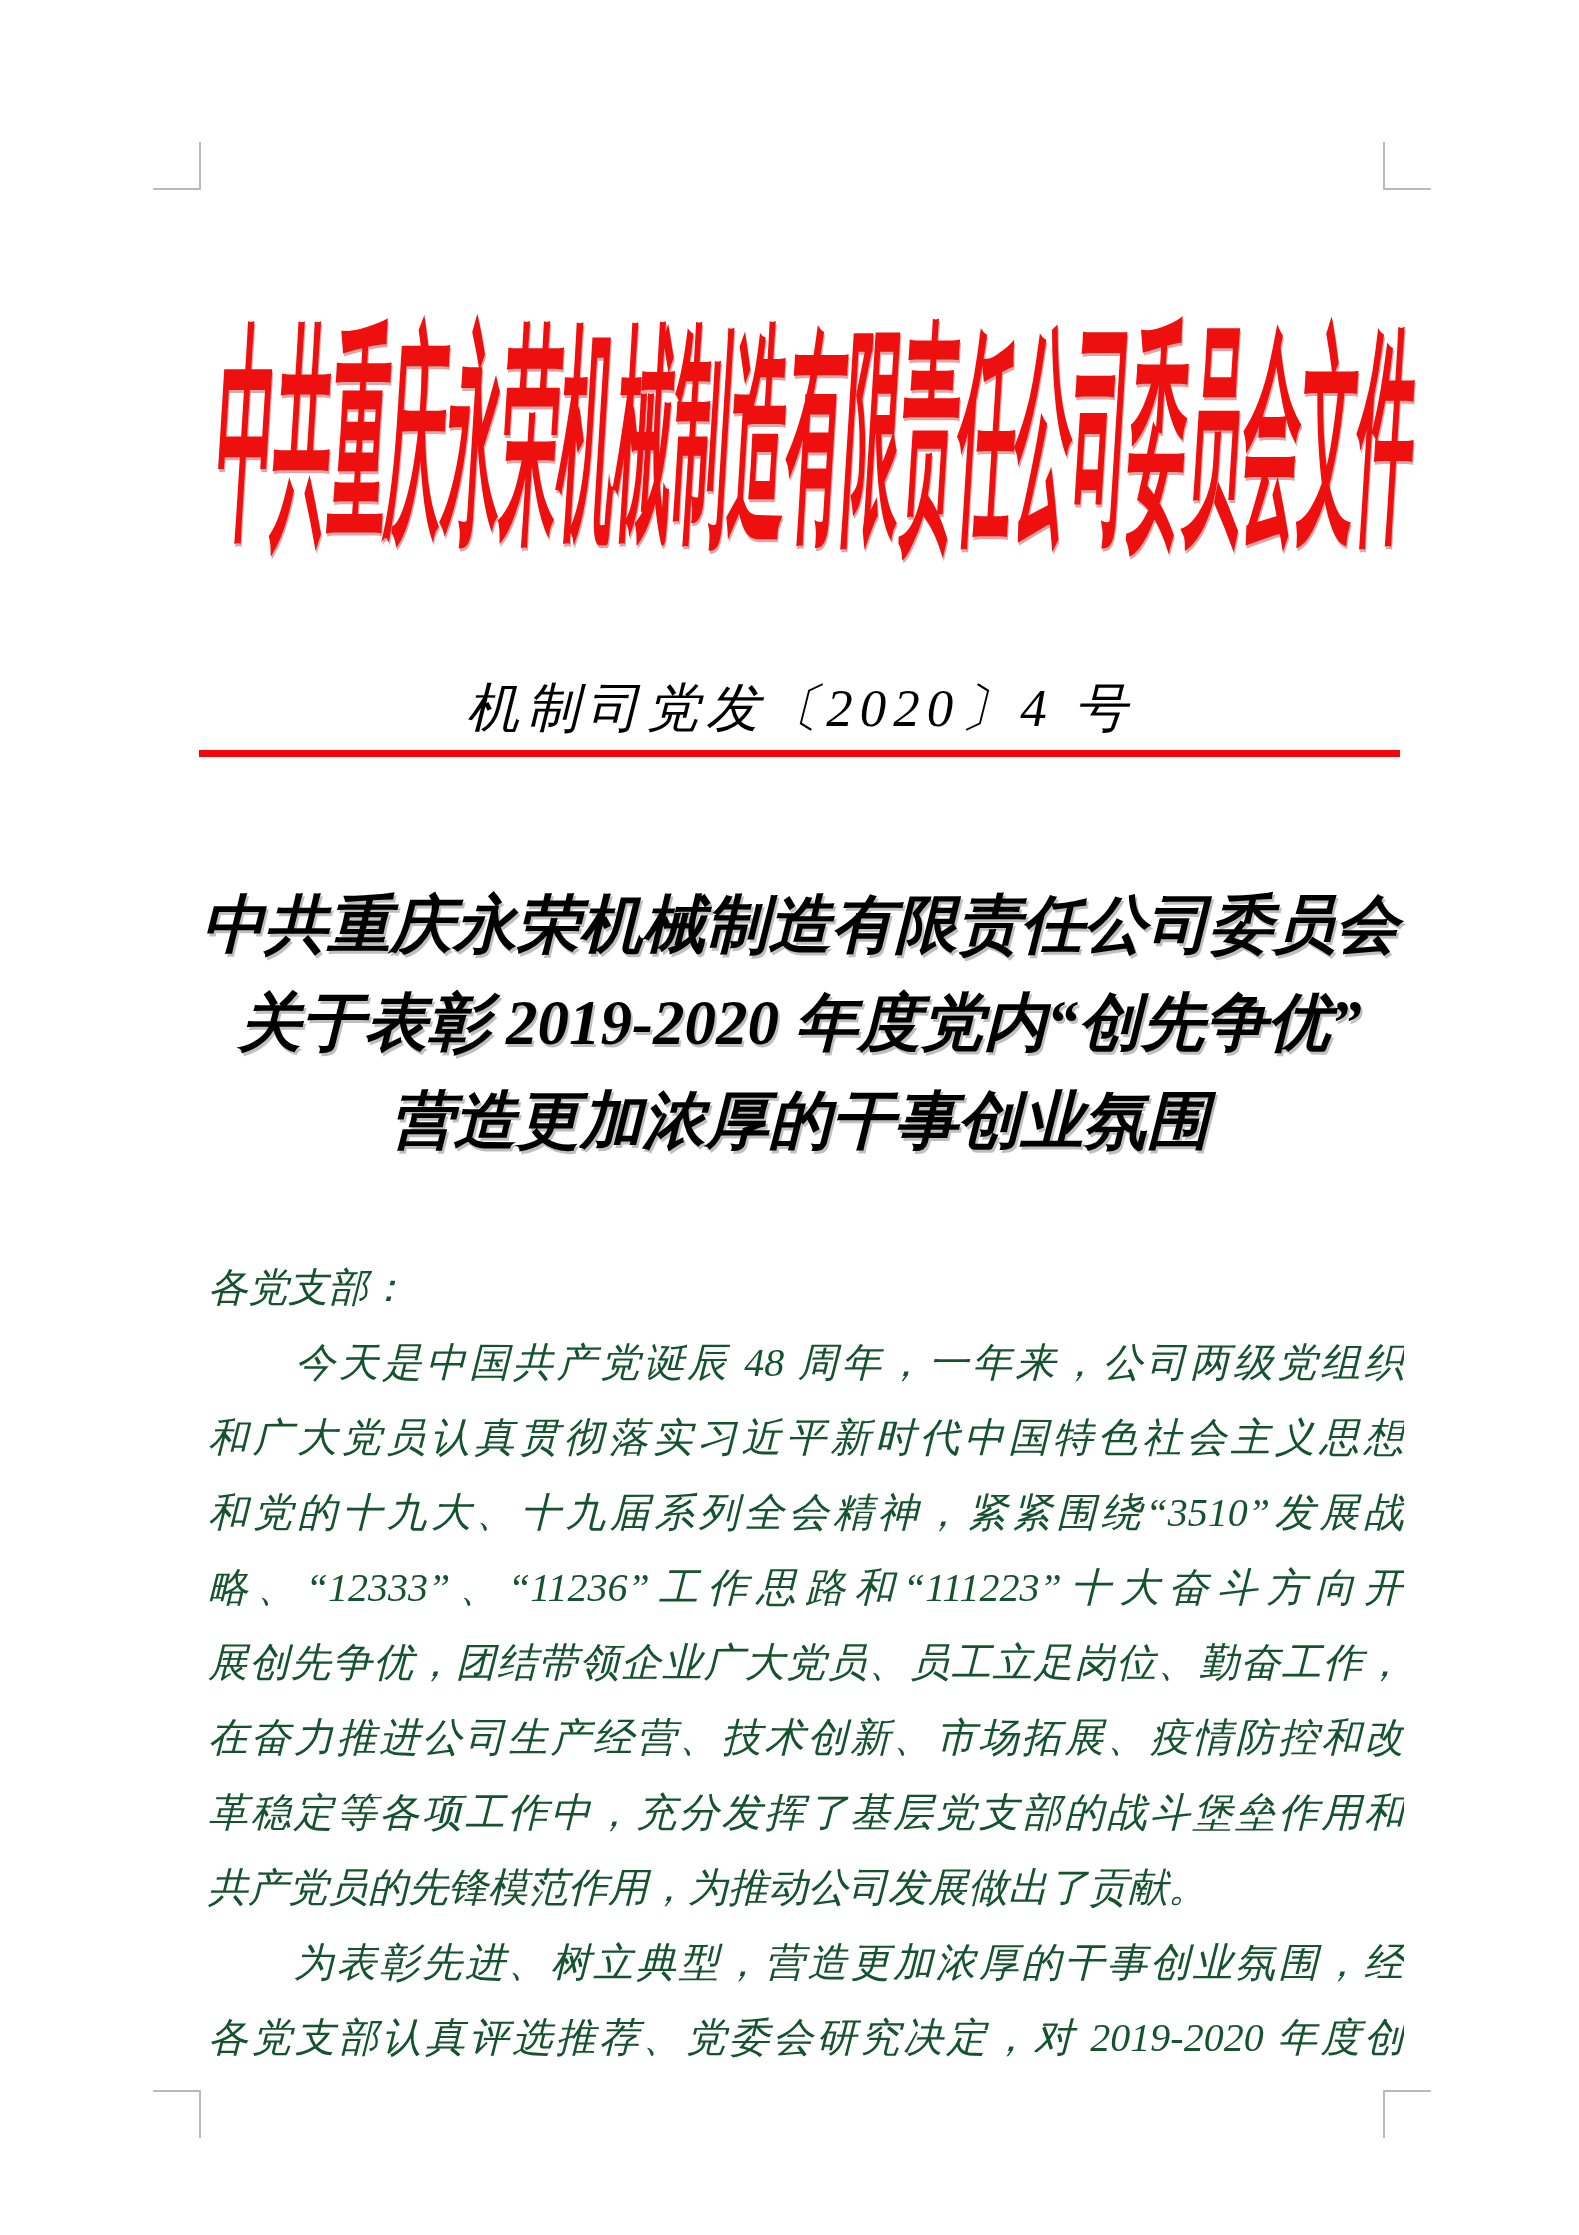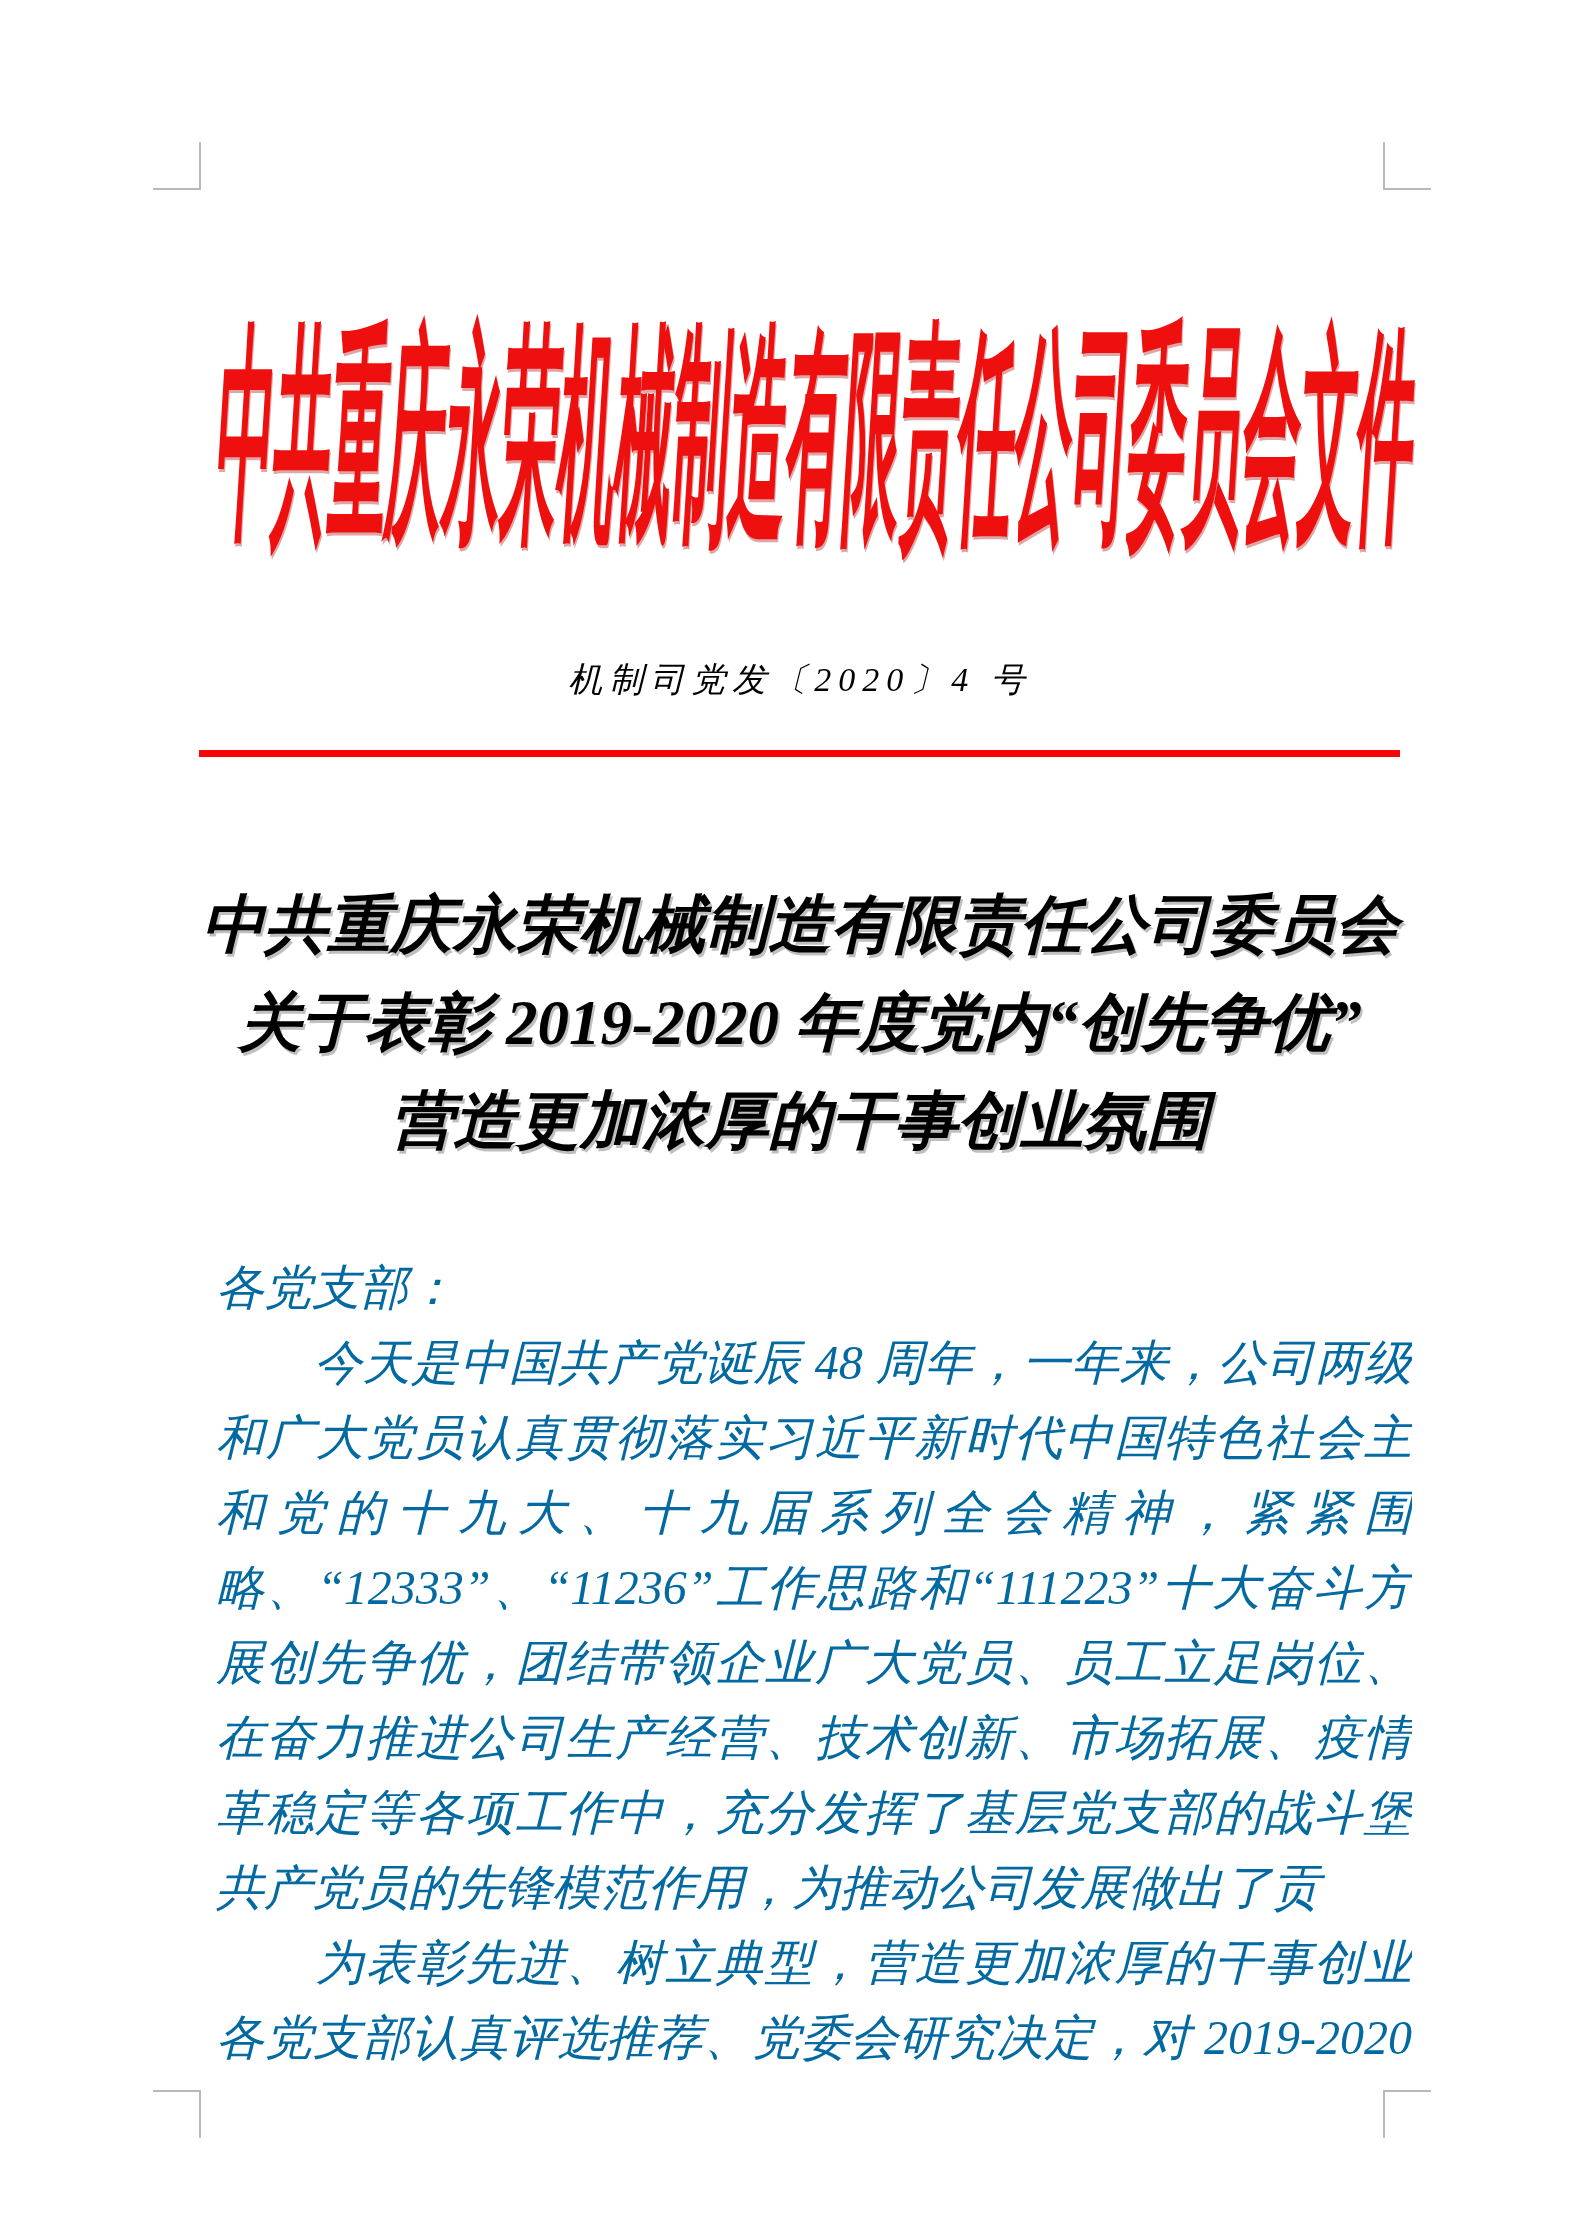--- a/index.html
+++ b/index.html
@@ -24,43 +24,43 @@
     display:inline-block;
     font-size:60px;font-weight:bold;line-height:60px;
     color:var(--red-banner,#ee0f0f);
     white-space:nowrap;letter-spacing:0px;
     transform:scale(0.95,3.85);transform-origin:top left;
     text-shadow:1px 1px 0 rgba(160,0,0,0.35);
   }
 
   
   .docnum{
-    position:absolute;left:200px;top:656px;width:1200px;
-    text-align:center;font-size:34px;line-height:48px;
+    position:absolute;left:200px;top:684px;width:1200px;
+    text-align:center;font-size:53px;line-height:48px;
     letter-spacing:7px;color:#000;
   }
 
   
   .redline{
     position:absolute;left:199px;top:750px;width:1201px;height:7px;
     background:var(--red-line,#f60606);
   }
 
   
   .title{
     position:absolute;left:160px;top:876px;width:1280px;
     text-align:center;color:#000;font-weight:bold;
     font-size:63px;line-height:98px;letter-spacing:0px;
   }
   .title .tl-line{text-shadow:2px 3px 0 rgba(0,0,0,0.25);}
 
   
   .bodytext{
-    position:absolute;left:216px;top:1250px;width:1196px;
-    font-size:48px;color:#0369a1;
+    position:absolute;left:208px;top:1250px;width:1196px;
+    font-size:40px;color:#14532d;
   }
   .ln{
     height:75px;line-height:75px;
     text-align:justify;text-align-last:justify;
     overflow:hidden;white-space:normal;
   }
   .ln.nojust{text-align:left;text-align-last:left;}
 </style>
 </head>
 <body>

